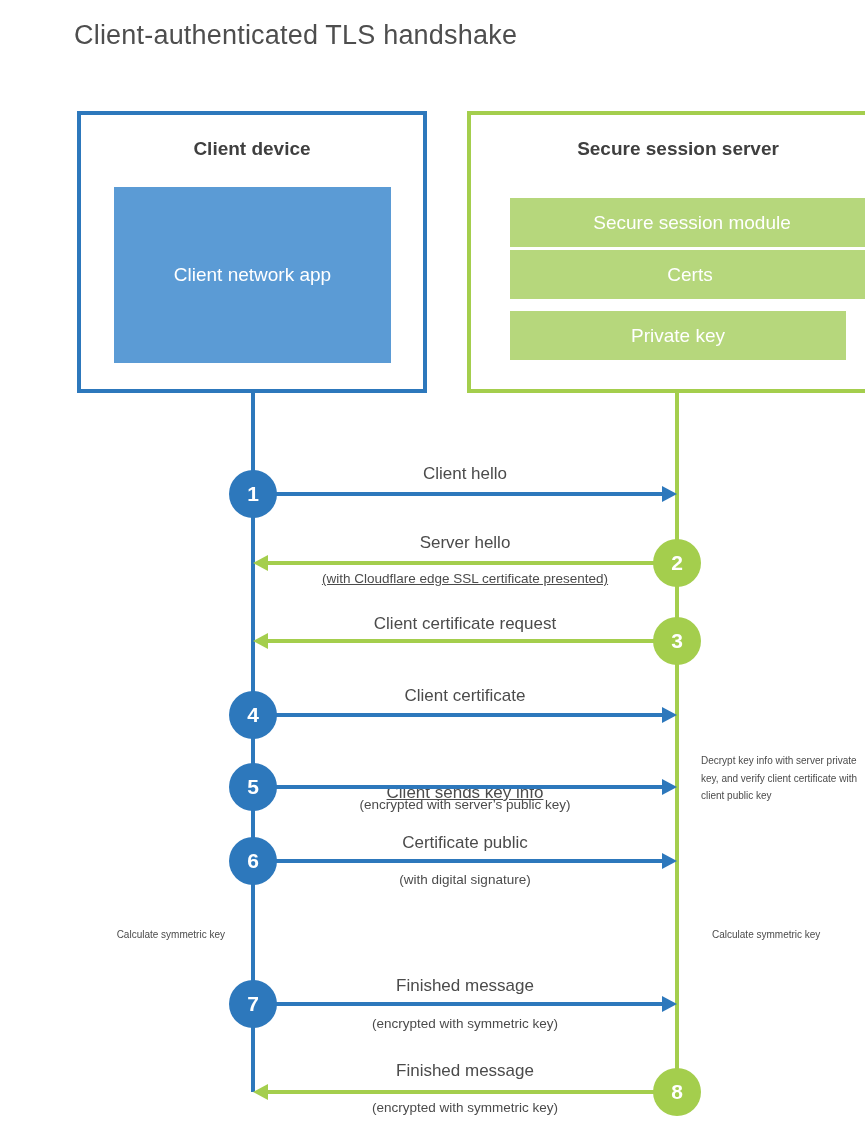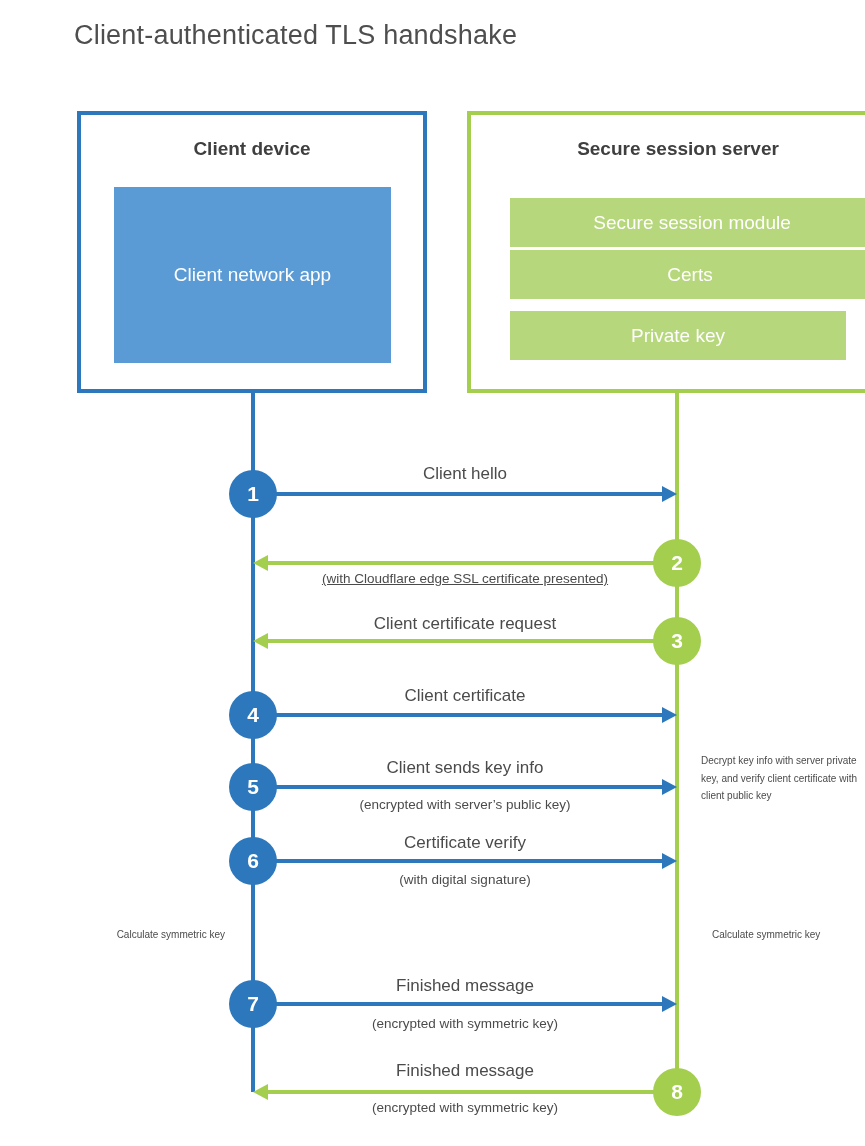--- a/index.html
+++ b/index.html
@@ -65,42 +65,43 @@
   <div class="abs server-bar" style="left:466px; top:311px; width:336px; height:49px;">Private key</div>
 
   <div class="abs vline blue" style="left:207px; top:391px; height:701px;"></div>
   <div class="abs vline green" style="left:631px; top:391px; height:701px;"></div>
 
   <div class="abs msg-label" style="top:464px;">Client hello</div>
   <div class="abs shaft blue" style="left:209px; top:492px; width:410px;"></div>
   <div class="abs head right" style="left:618px; top:486px;"></div>
   <div class="abs circle blue" style="left:185px; top:470px;">1</div>
 
+  <div class="abs msg-label" style="top:533px;">Server hello</div>
   <div class="abs shaft green" style="left:223px; top:561px; width:410px;"></div>
   <div class="abs head left" style="left:209px; top:555px;"></div>
   <div class="abs msg-sub" style="top:571px;text-decoration:underline;">(with Cloudflare edge SSL certificate presented)</div>
   <div class="abs circle green" style="left:609px; top:539px;">2</div>
 
   <div class="abs msg-label" style="top:614px;">Client certificate request</div>
   <div class="abs shaft green" style="left:223px; top:639px; width:410px;"></div>
   <div class="abs head left" style="left:209px; top:633px;"></div>
   <div class="abs circle green" style="left:609px; top:617px;">3</div>
 
   <div class="abs msg-label" style="top:686px;">Client certificate</div>
   <div class="abs shaft blue" style="left:209px; top:713px; width:410px;"></div>
   <div class="abs head right" style="left:618px; top:707px;"></div>
   <div class="abs circle blue" style="left:185px; top:691px;">4</div>
 
-  <div class="abs msg-label" style="top:758px;">Client sends key info</div>
+  <div class="abs msg-label" style="top:783px;text-decoration:underline;">Client sends key info</div>
   <div class="abs shaft blue" style="left:209px; top:785px; width:410px;"></div>
   <div class="abs head right" style="left:618px; top:779px;"></div>
   <div class="abs msg-sub" style="top:797px;">(encrypted with server’s public key)</div>
   <div class="abs circle blue" style="left:185px; top:763px;">5</div>
 
-  <div class="abs msg-label" style="top:833px;">Certificate verify</div>
+  <div class="abs msg-label" style="top:833px;">Certificate public</div>
   <div class="abs shaft blue" style="left:209px; top:859px; width:410px;"></div>
   <div class="abs head right" style="left:618px; top:853px;"></div>
   <div class="abs msg-sub" style="top:872px;">(with digital signature)</div>
   <div class="abs circle blue" style="left:185px; top:837px;">6</div>
 
   <div class="abs side-note" style="left:657px; top:752px; width:172px; text-align:left;">Decrypt key info with server private key, and verify client certificate with client public key</div>
   <div class="abs side-note" style="left:38px; top:926px; width:143px; text-align:right;">Calculate symmetric key</div>
   <div class="abs side-note" style="left:668px; top:926px; width:120px; text-align:left;">Calculate symmetric key</div>
 
   <div class="abs msg-label" style="top:976px;">Finished message</div>

